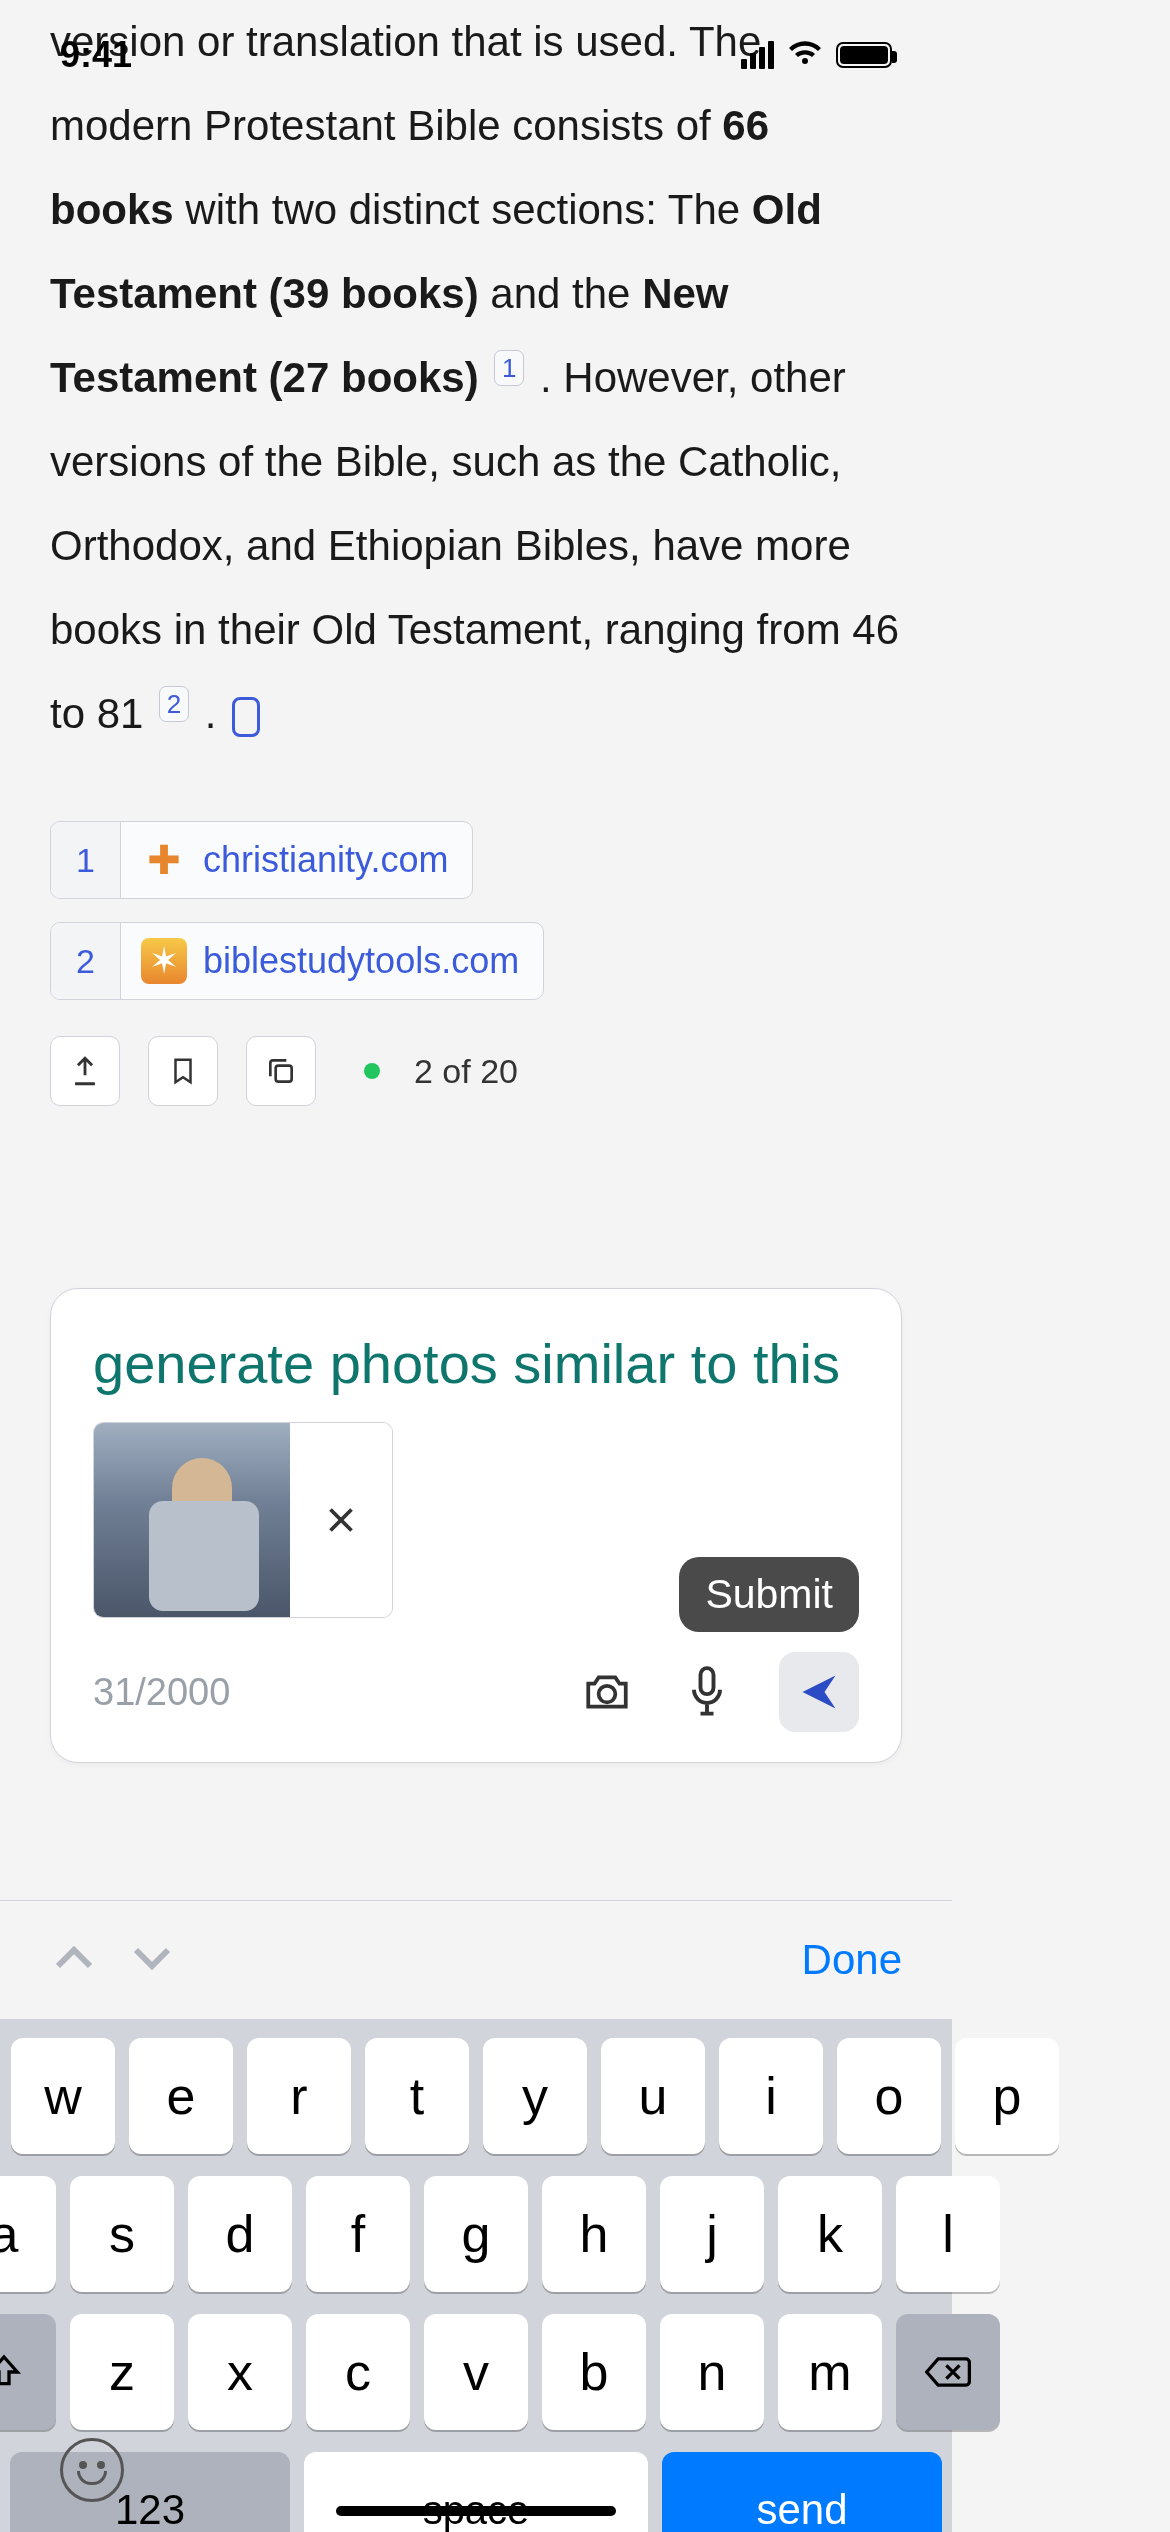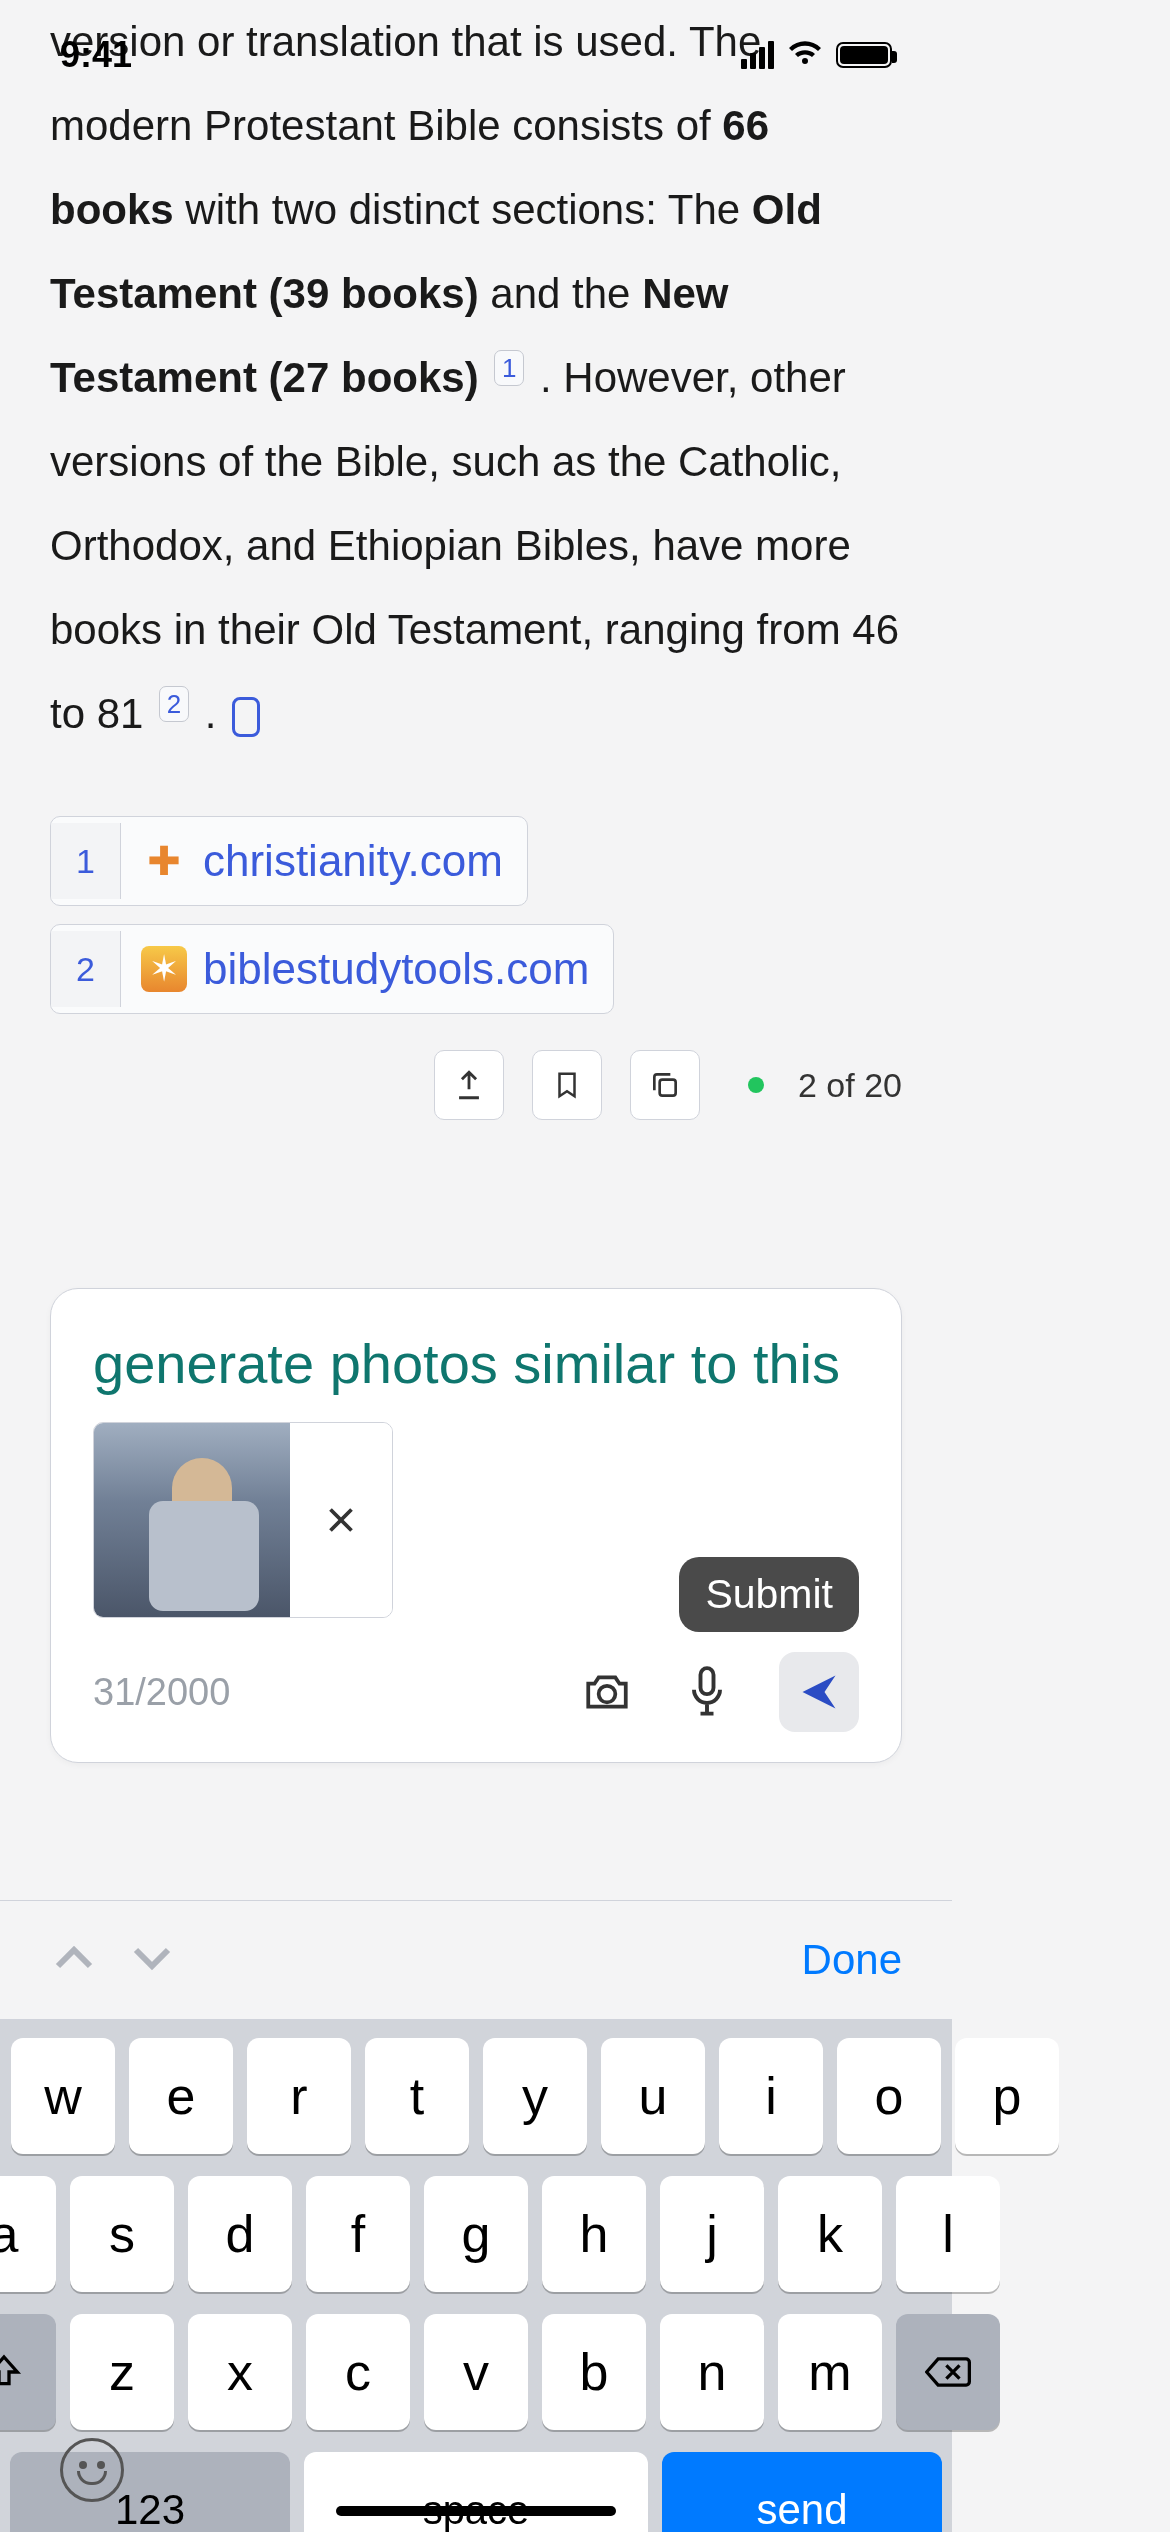--- a/index.html
+++ b/index.html
@@ -21,22 +21,22 @@
   .content { position:absolute; top:0; left:0; right:0; padding: 0 50px; font-size: 42px; line-height: 2.0; color: #1a1a1a; }
   .content b { font-weight: 700; }
   .cite-badge { display:inline-flex; align-items:center; justify-content:center; min-width:30px; height:36px; border:1.5px solid #c5c8d0; border-radius:7px; font-size:26px; color:#3b5bdb; background:#f8f9fb; padding:0 6px; vertical-align: super; margin:0 4px;}
   .cursor-chip { display:inline-block; width:28px; height:40px; border:3px solid #3b5bdb; border-radius:8px; vertical-align: middle; margin-left:4px;}
   .sources { margin-top: 60px; }
   .source-row { display:inline-flex; align-items:center; border:1.5px solid #d0d3db; border-radius:10px; background:#fafbfc; margin-bottom:18px; overflow:hidden; }
   .source-num { width:70px; height:76px; display:flex; align-items:center; justify-content:center; font-size:34px; color:#3b5bdb; border-right:1.5px solid #d0d3db; background:#f3f4f6;}
   .source-icon { width:46px; height:46px; margin:0 16px 0 20px; display:flex; align-items:center; justify-content:center; border-radius:8px;}
   .icon-orange { color:#e8862e; font-size:40px;}
   .icon-star { background:linear-gradient(#f7c948,#e8862e); border-radius:8px; color:#fff; font-size:36px;}
-  .source-label { font-size:44px; color:#3b5bdb; padding-right:24px;}
-  .action-row { display:flex; gap:28px; margin-top:18px; align-items:center;justify-content:flex-end; }
+  .source-label { font-size:36px; color:#3b5bdb; padding-right:24px;}
+  .action-row { display:flex; gap:28px; margin-top:18px; align-items:center; }
   .action-chip { width:70px; height:70px; border:1.5px solid #d0d3db; border-radius:10px; display:flex; align-items:center; justify-content:center; background:#fff; font-size:36px; color:#333;}
   .green-dot { width:16px; height:16px; background:#22c55e; border-radius:50%; margin-left:20px;}
   .scroll-cut { font-size:34px; color:#333; margin-left:6px;}
   .input-card { position:absolute; left:50px; right:50px; top:1288px; background:#fff; border:1.5px solid #d0d3db; border-radius:28px; padding:42px 42px 30px 42px; box-shadow:0 2px 6px rgba(0,0,0,0.04);}
   .input-text { font-size:56px; color:#0f766e; margin-bottom:26px;}
   .attachment { display:flex; border:1.5px solid #d0d3db; border-radius:10px; overflow:hidden; width:300px; height:196px;}
   .thumb { width:196px; height:196px; background:linear-gradient(180deg,#a0aec0 0%,#718096 40%,#4a5568 100%); position:relative;}
   .thumb::before{content:"";position:absolute;left:40%;top:18%;width:60px;height:90px;background:#d4b896;border-radius:30px 30px 20px 20px;}
   .thumb::after{content:"";position:absolute;left:28%;top:40%;width:110px;height:110px;background:#b8c0cc;border-radius:14px;}
   .remove-x { flex:1; display:flex; align-items:center; justify-content:center; font-size:48px; color:#333; background:#fff;}

